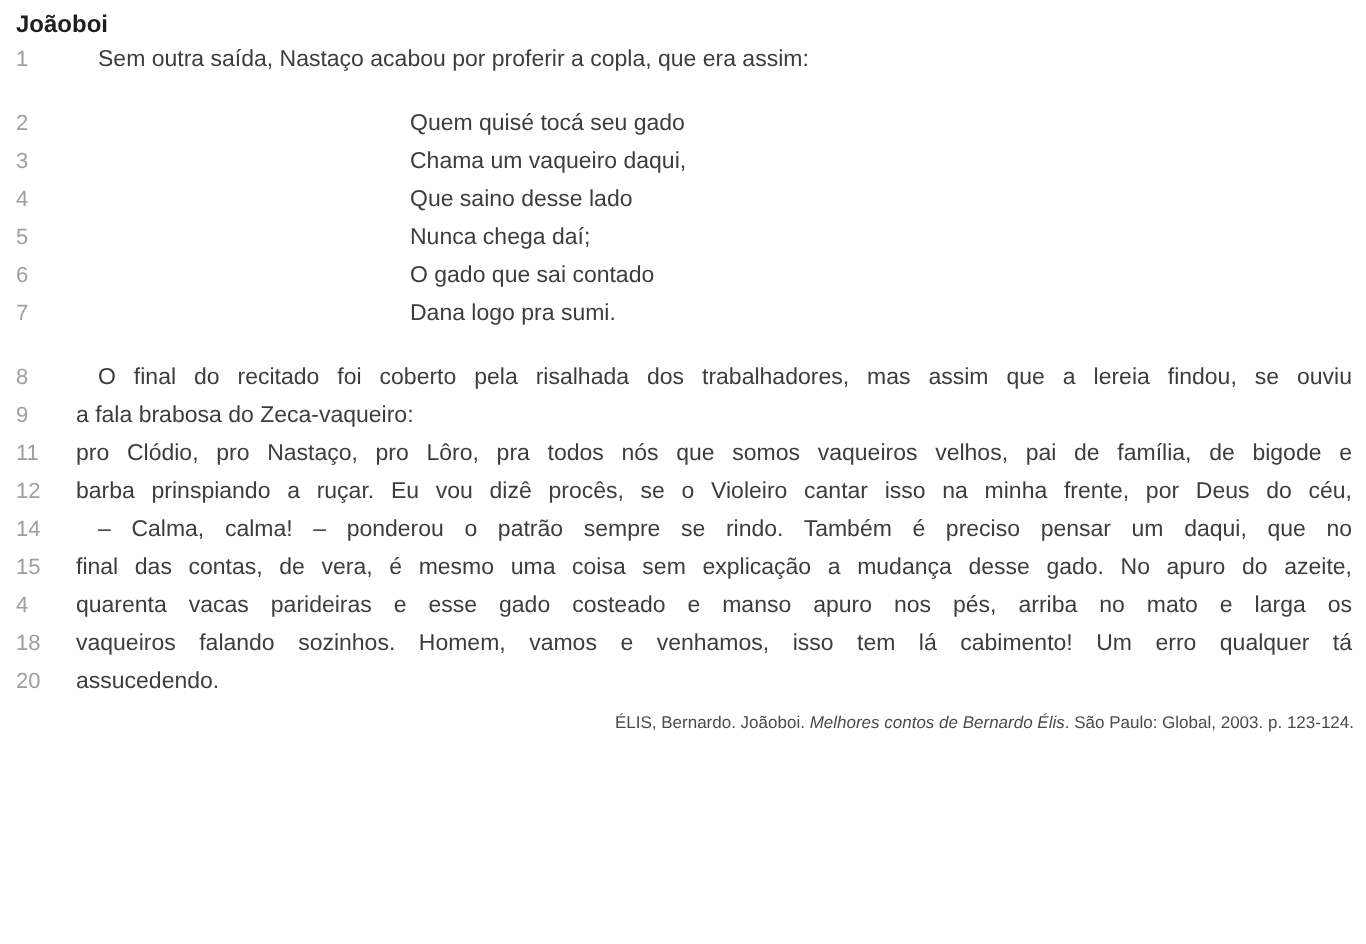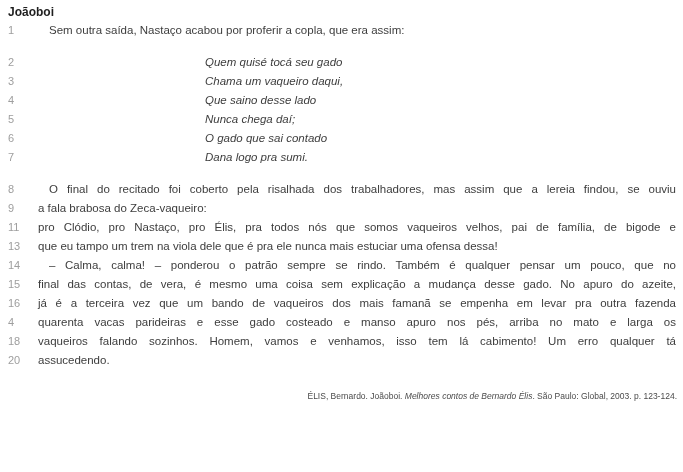--- a/index.html
+++ b/index.html
@@ -15,24 +15,24 @@
     position:relative;padding-left:38px;padding-right:7px;
     min-height:19px;line-height:19px;font-size:11.5px;color:#3d3d3d;
   }
   .num{
     position:absolute;left:8px;top:0;width:24px;
     color:#9e9e9e;font-size:11px;line-height:19px;font-style:normal;
   }
   .txt{display:block;}
   .first .txt{text-indent:11px;}
   .justify .txt{text-align:justify;text-align-last:justify;}
-  .verse .txt{padding-left:167px;font-style:italic;}
+  .verse .txt{padding-left:167px;}
   .gap{margin-top:13px;}
   .citation{
-    padding-right:6px;margin-top:17px;text-align:right;
+    padding-right:6px;margin-top:1px;text-align:right;
     font-size:8.5px;color:#4a4a4a;line-height:18px;
   }
   .citation .book-title{font-style:italic;}
   .footer-note{
     position:absolute;right:6px;bottom:7px;
     font-size:11px;color:#333333;
   }
 </style>
 </head>
 <body>
@@ -76,37 +76,33 @@
     <div class="line first justify gap">
       <span class="num">8</span>
       <span class="txt">O final do recitado foi coberto pela risalhada dos trabalhadores, mas assim que a lereia findou, se ouviu</span>
     </div>
     <div class="line">
       <span class="num">9</span>
       <span class="txt">a fala brabosa do Zeca-vaqueiro:</span>
     </div>
     <div class="line justify">
       <span class="num">11</span>
-      <span class="txt">pro Clódio, pro Nastaço, pro Élis, pra todos nós que somos vaqueiros velhos, pai de família, de bigode e</span>
+      <span class="txt">pro Clódio, pro Nastaço, pro Lôro, pra todos nós que somos vaqueiros velhos, pai de família, de bigode e</span>
     </div>
-    <div class="line">
-      <span class="num">13</span>
-      <span class="txt">que eu tampo um trem na viola dele que é pra ele nunca mais estuciar uma ofensa dessa!</span>
+    <div class="line justify">
+      <span class="num">12</span>
+      <span class="txt">barba prinspiando a ruçar. Eu vou dizê procês, se o Violeiro cantar isso na minha frente, por Deus do céu,</span>
     </div>
     <div class="line first justify">
       <span class="num">14</span>
-      <span class="txt">– Calma, calma! – ponderou o patrão sempre se rindo. Também é qualquer pensar um pouco, que no</span>
+      <span class="txt">– Calma, calma! – ponderou o patrão sempre se rindo. Também é preciso pensar um daqui, que no</span>
     </div>
     <div class="line justify">
       <span class="num">15</span>
       <span class="txt">final das contas, de vera, é mesmo uma coisa sem explicação a mudança desse gado. No apuro do azeite,</span>
-    </div>
-    <div class="line justify">
-      <span class="num">16</span>
-      <span class="txt">já é a terceira vez que um bando de vaqueiros dos mais famanã se empenha em levar pra outra fazenda</span>
     </div>
     <div class="line justify">
       <span class="num">4</span>
       <span class="txt">quarenta vacas parideiras e esse gado costeado e manso apuro nos pés, arriba no mato e larga os</span>
     </div>
     <div class="line justify">
       <span class="num">18</span>
       <span class="txt">vaqueiros falando sozinhos. Homem, vamos e venhamos, isso tem lá cabimento! Um erro qualquer tá</span>
     </div>
     <div class="line">

